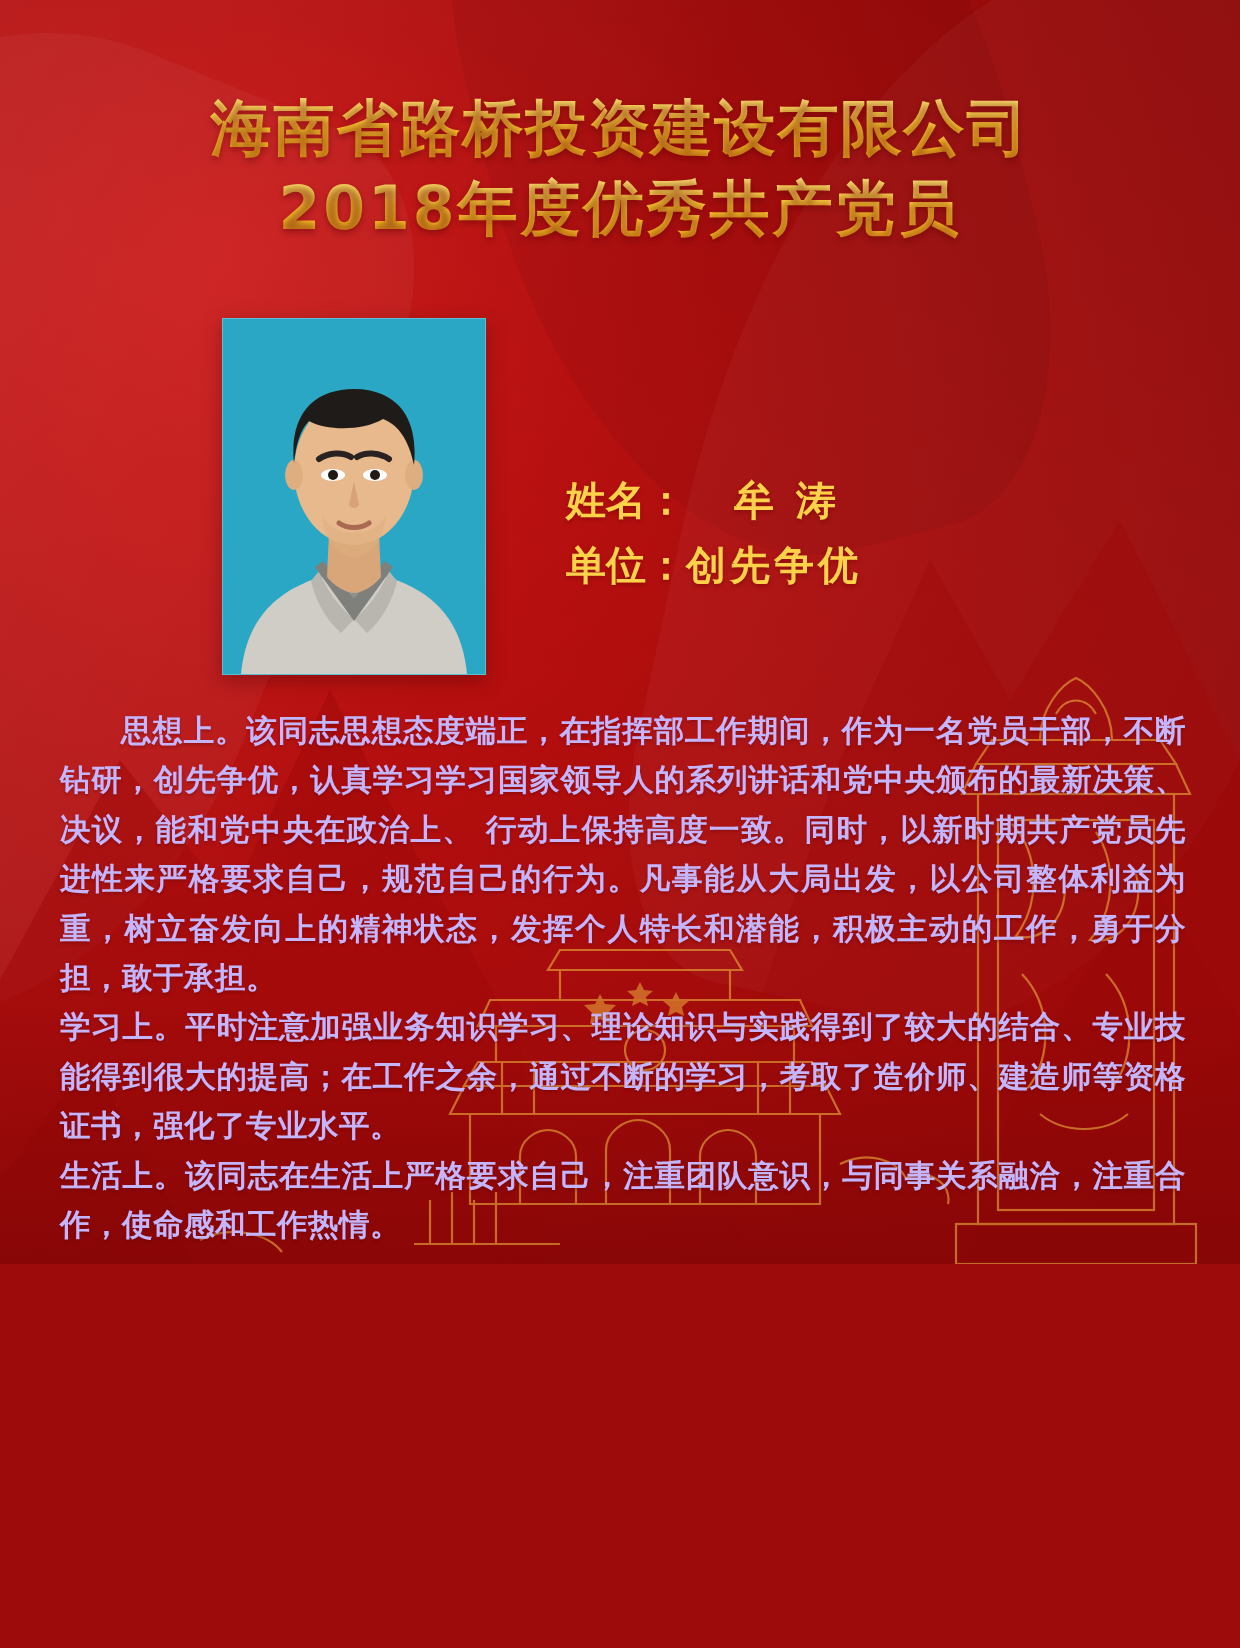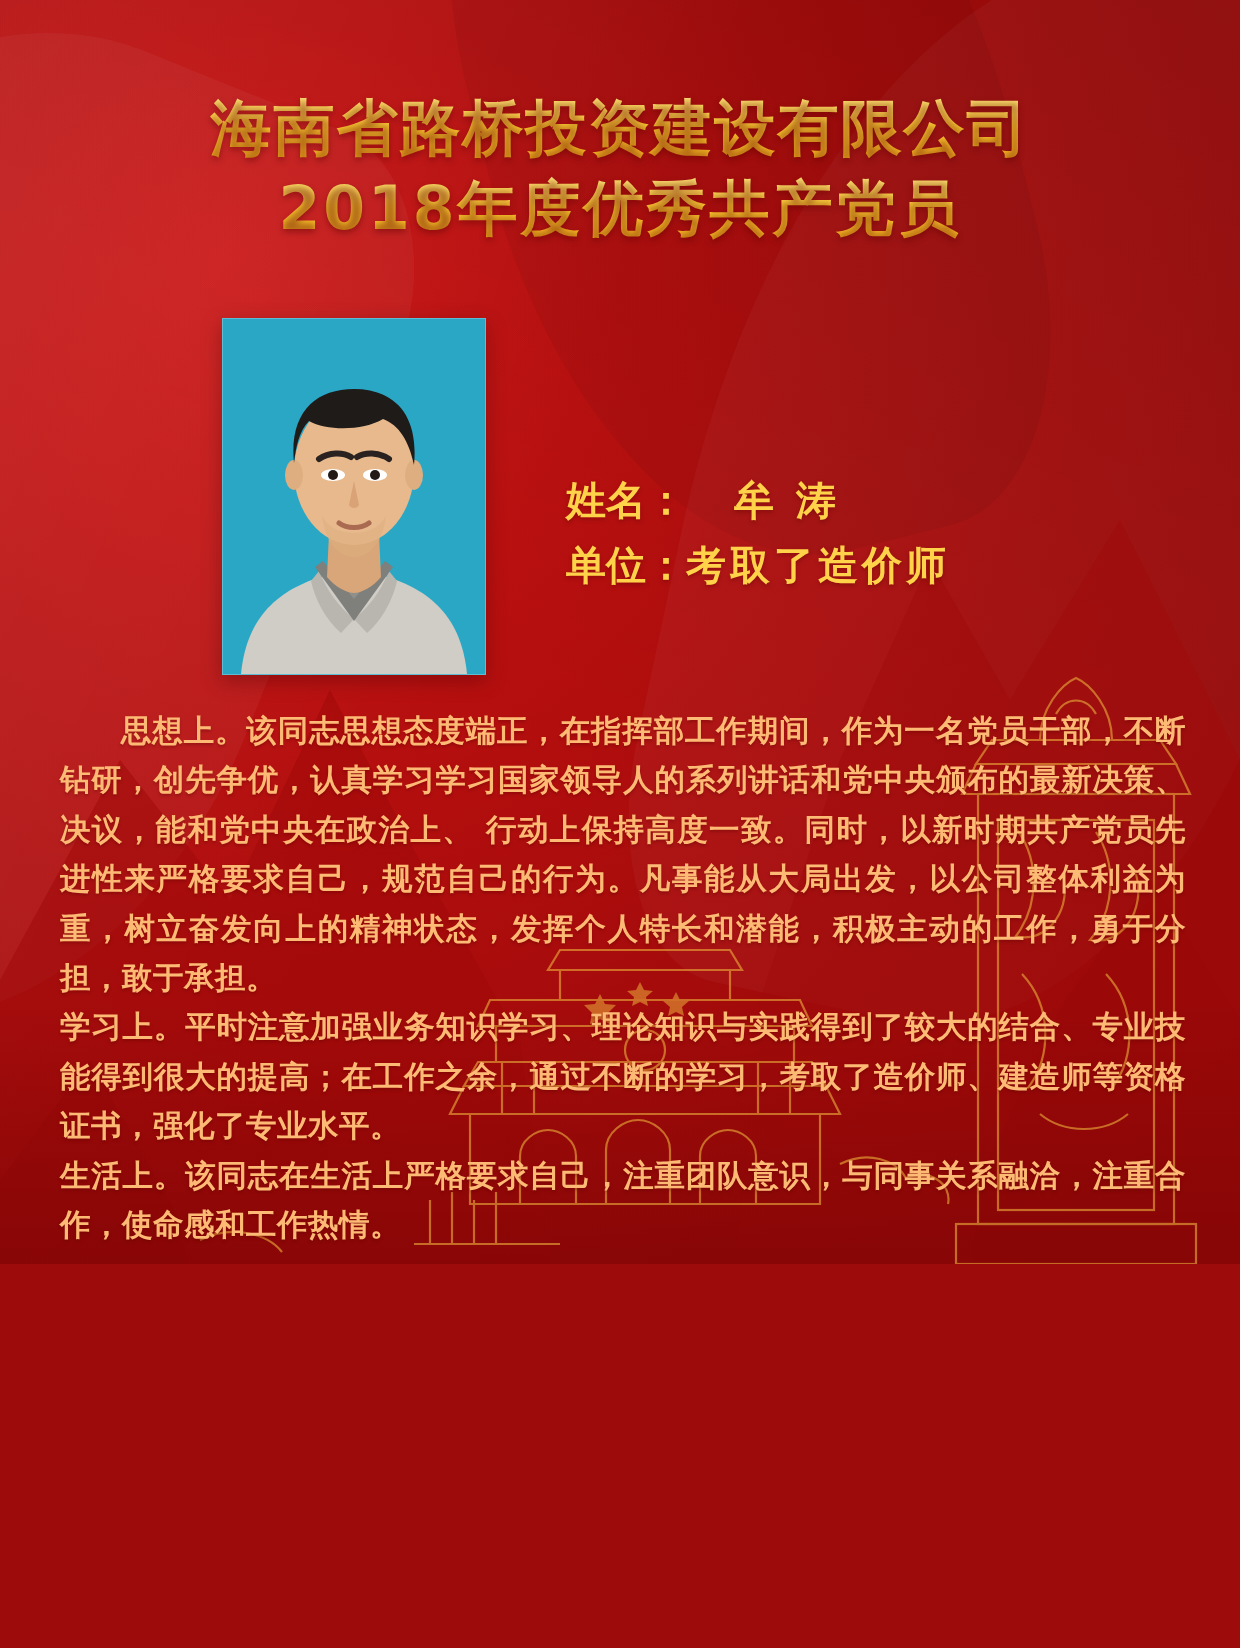--- a/index.html
+++ b/index.html
@@ -117,21 +117,21 @@
   .info-value { letter-spacing: 4px; text-align: right; }
   .info-row .gap { display: inline-block; width: 48px; }
 
   
   .body-text {
     position: absolute;
     top: 706px;
     left: 60px;
     width: 1126px;
     z-index: 5;
-    color: #fdba74;
+    color: #c4b5fd;
     font-family: "DejaVu Sans", "Liberation Sans", sans-serif;
     font-weight: bold;
     font-size: 30.5px;
     line-height: 1.62;
     letter-spacing: 0.5px;
     text-shadow: 0 2px 3px rgba(90,0,0,0.35);
   }
   .para { margin: 0 0 0 0; text-align: justify; text-justify: inter-ideograph; }
   .para.indent { text-indent: 2em; }
 
@@ -215,21 +215,21 @@
 
         <path d="M99,196 C108,220 154,220 163,196 C160,224 146,238 131,238 C116,238 102,224 99,196 Z" fill="#dfae80" opacity="0.55"></path>
       </svg>
     </div>
 
     <div class="info">
       <div class="info-row">
         <span>姓名：</span><span class="gap"></span><span class="info-value">牟 涛</span>
       </div>
       <div class="info-row">
-        <span>单位：</span><span class="info-value">考取了造价师</span>
+        <span>单位：</span><span class="info-value">创先争优</span>
       </div>
     </div>
 
   </div>
 
   <div class="body-text">
     <p class="para indent">思想上。该同志思想态度端正，在指挥部工作期间，作为一名党员干部，不断钻研，创先争优，认真学习学习国家领导人的系列讲话和党中央颁布的最新决策、决议，能和党中央在政治上、 行动上保持高度一致。同时，以新时期共产党员先进性来严格要求自己，规范自己的行为。凡事能从大局出发，以公司整体利益为重，树立奋发向上的精神状态，发挥个人特长和潜能，积极主动的工作，勇于分担，敢于承担。</p>
     <p class="para">学习上。平时注意加强业务知识学习、理论知识与实践得到了较大的结合、专业技能得到很大的提高；在工作之余，通过不断的学习，考取了造价师、建造师等资格证书，强化了专业水平。</p>
     <p class="para">生活上。该同志在生活上严格要求自己，注重团队意识，与同事关系融洽，注重合作，使命感和工作热情。</p>
   </div>

